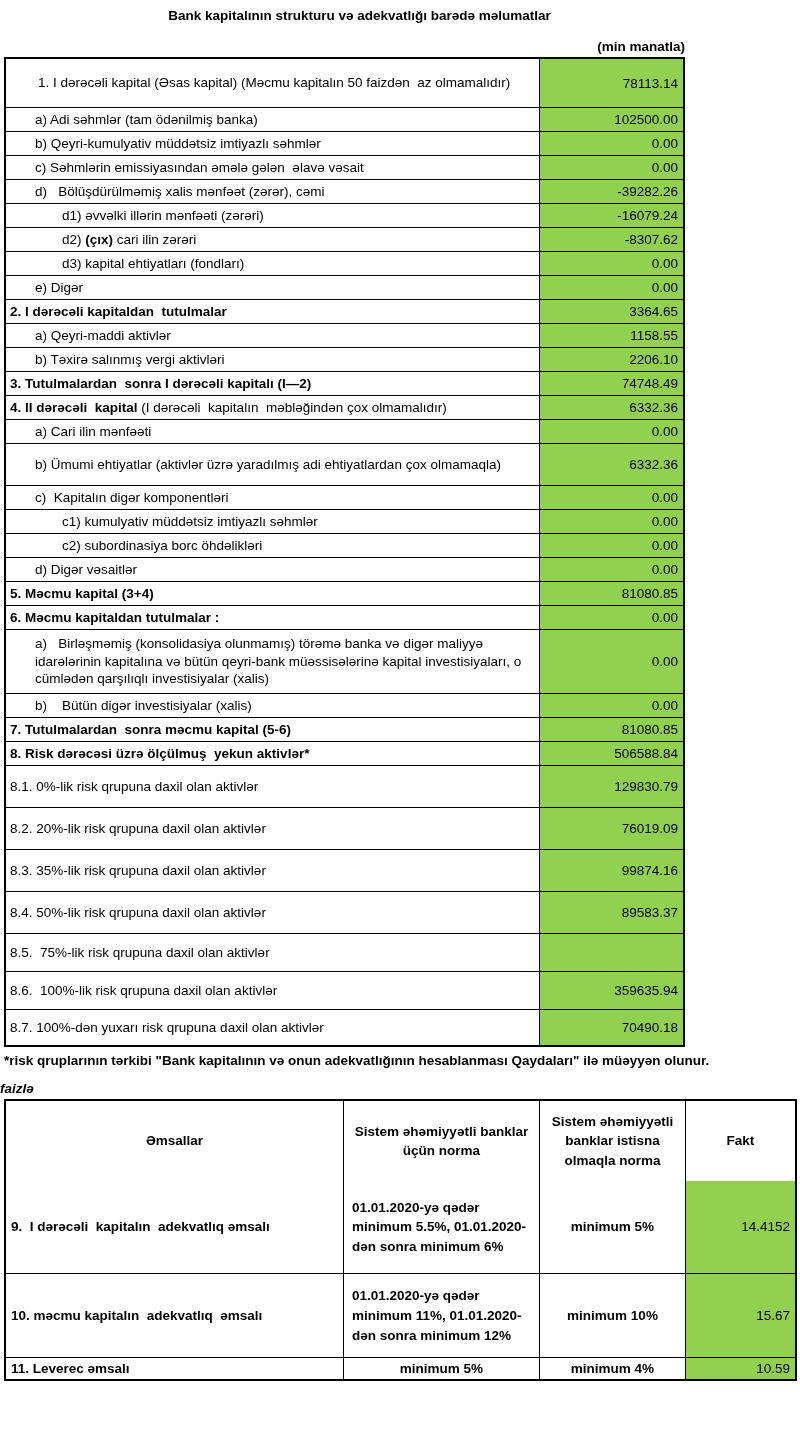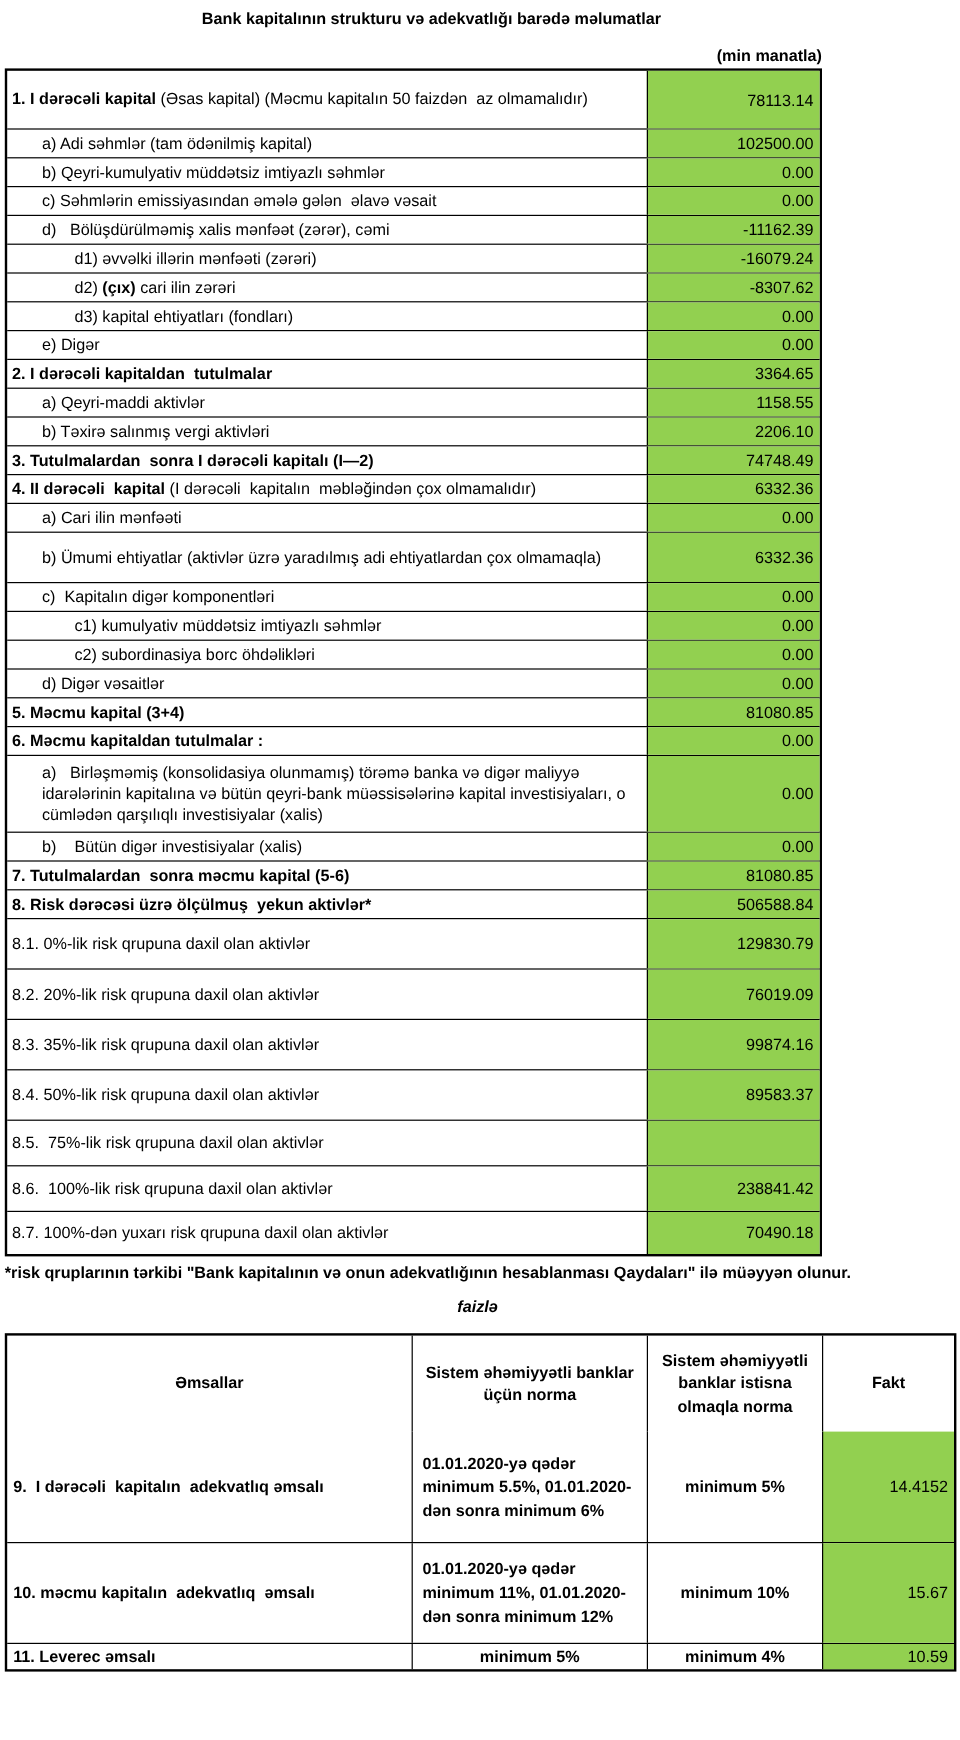--- a/index.html
+++ b/index.html
@@ -13,21 +13,21 @@
   .capital-table { margin-left: 4px; width: 681px; border: 2px solid #000; }
   .t1row { display: flex; }
   .t1row + .t1row { border-top: 1.5px solid #000; }
   .t1label { flex: 1; display: flex; align-items: center; font-size: 13.5px; line-height: 1.3; padding-right: 8px; white-space: pre-wrap; }
   .t1label.ind0 { padding-left: 4px; }
   .t1label.ind1 { padding-left: 29px; }
   .t1label.ind2 { padding-left: 56px; }
   .t1value { width: 144px; border-left: 1.5px solid #000; background: var(--green); display: flex; align-items: center; justify-content: flex-end; padding-right: 5px; font-size: 13.5px; }
 
   .footnote { margin: 4px 0 0 4px; width: 780px; font-weight: bold; font-size: 13.5px; line-height: 1.5; }
-  .unit-note-2 { width: 796px; text-align: center; font-style: italic; font-weight: bold; font-size: 13.5px; margin-top: 10px; margin-bottom: 15px; }
+  .unit-note-2 { width: 796px; text-align: left; font-style: italic; font-weight: bold; font-size: 13.5px; margin-top: 10px; margin-bottom: 3px; }
 
   
   .ratio-table { margin-left: 4px; width: 793px; border: 2px solid #000; }
   .t2row { display: flex; }
   .t2row + .t2row { border-top: 1.5px solid #000; }
   .t2c { display: flex; align-items: center; font-size: 13.5px; line-height: 1.45; }
   .t2c1 { width: 337px; }
   .t2c2 { width: 196px; border-left: 1.5px solid #000; }
   .t2c3 { width: 146px; border-left: 1.5px solid #000; }
   .t2c4 { flex: 1; border-left: 1.5px solid #000; }
@@ -40,38 +40,38 @@
 </head>
 <body>
 
 <div class="page-title">Bank kapitalının strukturu və adekvatlığı barədə məlumatlar</div>
 
 <div class="unit-note-1">(min manatla)</div>
 
 <div class="capital-table">
   <div id="t1body">
       <div class="t1row" style="height: 48px;">
-        <div class="t1label ind0"><span style="font-weight: bold;">1. I dərəcəli kapital </span><span>(Əsas kapital) (Məcmu kapitalın 50 faizdən  az olmamalıdır)</span></div>
+        <div class="t1label ind0"><span style="font-weight: normal; margin-left: 28px;">1. I dərəcəli kapital </span><span>(Əsas kapital) (Məcmu kapitalın 50 faizdən  az olmamalıdır)</span></div>
         <div class="t1value">78113.14</div>
       </div>
       <div class="t1row" style="height: 24px;">
-        <div class="t1label ind1"><span>a) Adi səhmlər (tam ödənilmiş kapital)</span></div>
+        <div class="t1label ind1"><span>a) Adi səhmlər (tam ödənilmiş banka)</span></div>
         <div class="t1value">102500.00</div>
       </div>
       <div class="t1row" style="height: 24px;">
         <div class="t1label ind1"><span>b) Qeyri-kumulyativ müddətsiz imtiyazlı səhmlər</span></div>
         <div class="t1value">0.00</div>
       </div>
       <div class="t1row" style="height: 24px;">
         <div class="t1label ind1"><span>c) Səhmlərin emissiyasından əmələ gələn  əlavə vəsait</span></div>
         <div class="t1value">0.00</div>
       </div>
       <div class="t1row" style="height: 24px;">
         <div class="t1label ind1"><span>d)   Bölüşdürülməmiş xalis mənfəət (zərər), cəmi</span></div>
-        <div class="t1value">-11162.39</div>
+        <div class="t1value">-39282.26</div>
       </div>
       <div class="t1row" style="height: 24px;">
         <div class="t1label ind2"><span>d1) əvvəlki illərin mənfəəti (zərəri)</span></div>
         <div class="t1value">-16079.24</div>
       </div>
       <div class="t1row" style="height: 24px;">
         <div class="t1label ind2"><span>d2) </span><span style="font-weight: bold;">(çıx)</span><span> cari ilin zərəri</span></div>
         <div class="t1value">-8307.62</div>
       </div>
       <div class="t1row" style="height: 24px;">
@@ -165,21 +165,21 @@
       <div class="t1row" style="height: 42px;">
         <div class="t1label ind0"><span>8.4. 50%-lik risk qrupuna daxil olan aktivlər</span></div>
         <div class="t1value">89583.37</div>
       </div>
       <div class="t1row" style="height: 38px;">
         <div class="t1label ind0"><span>8.5.  75%-lik risk qrupuna daxil olan aktivlər</span></div>
         <div class="t1value"></div>
       </div>
       <div class="t1row" style="height: 38px;">
         <div class="t1label ind0"><span>8.6.  100%-lik risk qrupuna daxil olan aktivlər</span></div>
-        <div class="t1value">238841.42</div>
+        <div class="t1value">359635.94</div>
       </div>
       <div class="t1row" style="height: 36px;">
         <div class="t1label ind0"><span>8.7. 100%-dən yuxarı risk qrupuna daxil olan aktivlər</span></div>
         <div class="t1value">70490.18</div>
       </div>
     </div>
 </div>
 
 <div class="footnote">*risk qruplarının tərkibi "Bank kapitalının və onun adekvatlığının hesablanması Qaydaları" ilə müəyyən olunur.</div>
 

